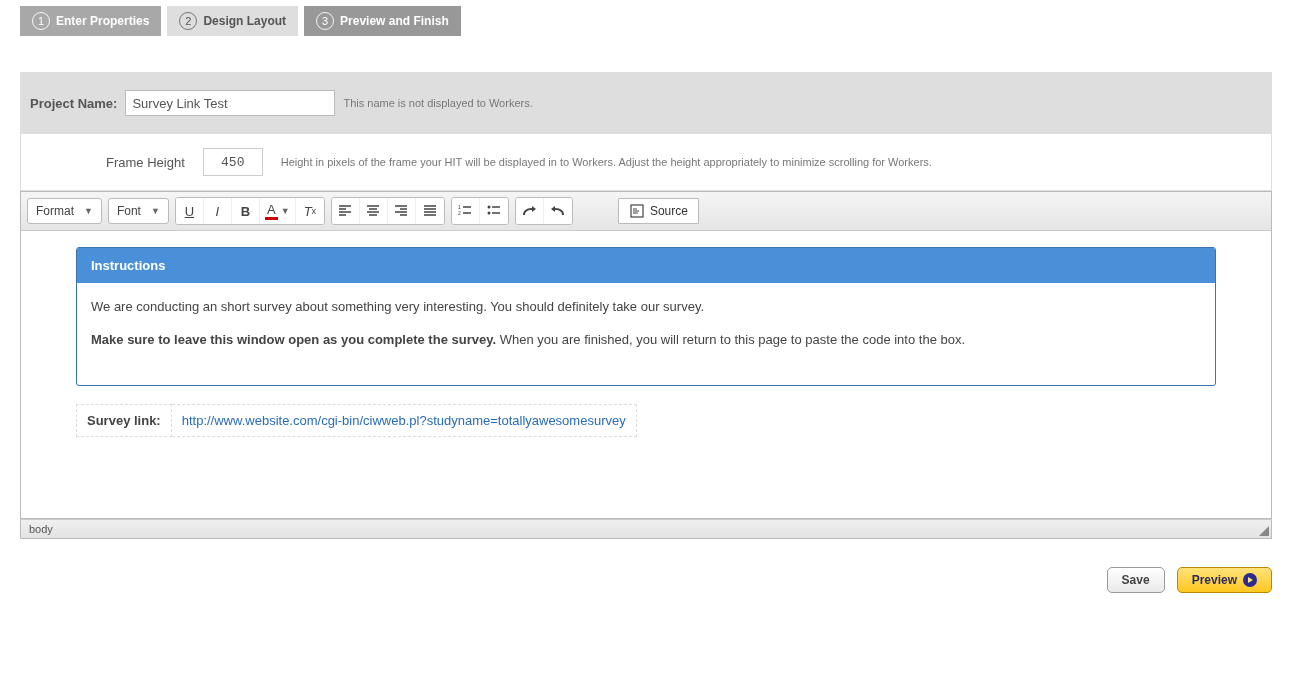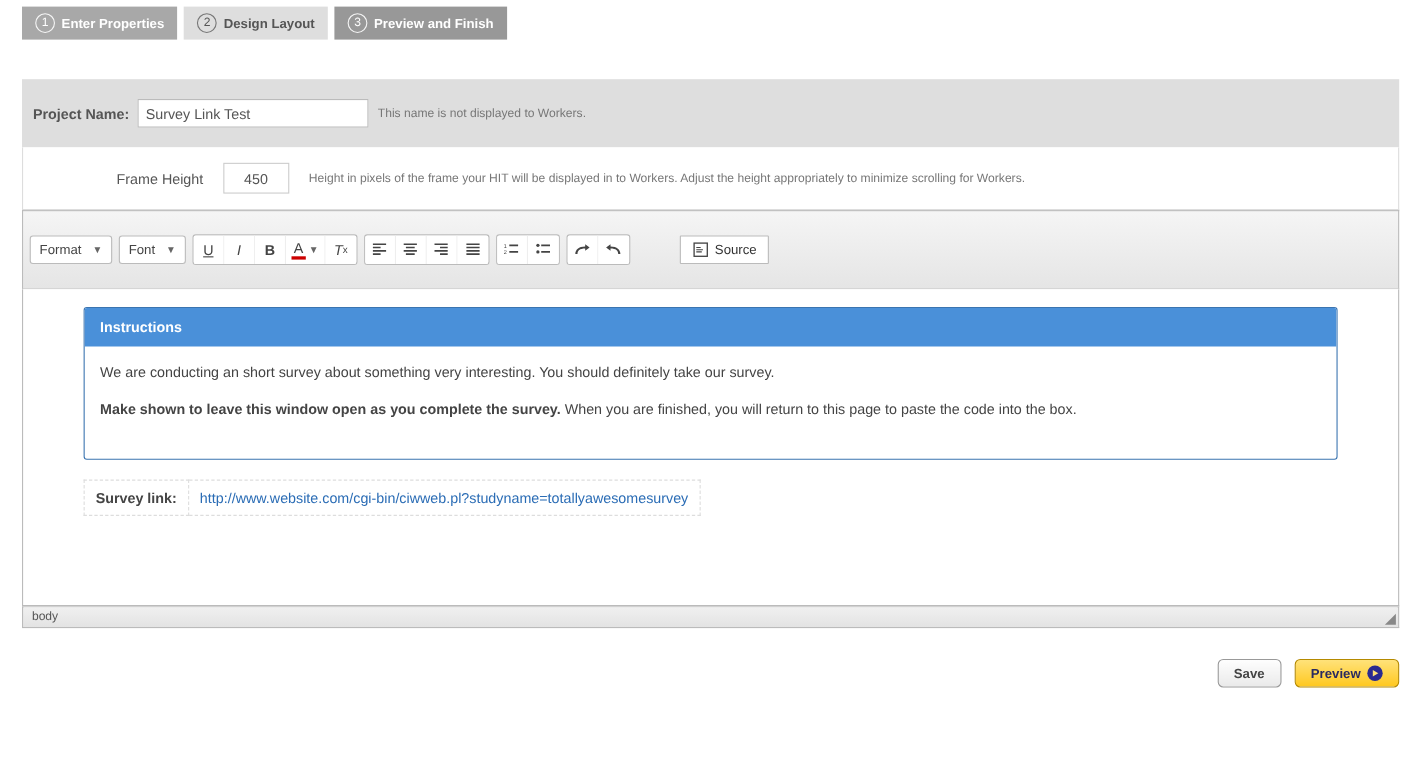--- a/index.html
+++ b/index.html
@@ -18,25 +18,25 @@
 
 
 .proj-bar { background: #dedede; padding: 18px 10px; display: flex; align-items: center; gap: 8px; margin-top: 36px; }
 .proj-bar label { font-weight: bold; color: #555; font-size: 13px; }
 .proj-bar input { width: 210px; height: 26px; padding: 3px 6px; border: 1px solid #bbb; background: #fff; font-size: 13px; color: #555; }
 .proj-bar .hint { font-size: 11px; color: #777; }
 
 
 .frame-bar { background: #fff; border: 1px solid #ddd; border-top: none; padding: 14px 10px 14px 85px; display: flex; align-items: center; gap: 18px; }
 .frame-bar label { color: #555; font-size: 13px; }
-.frame-bar input { width: 60px; height: 28px; text-align: center; border: 1px solid #ccc; font-size: 13px; color: #555; }
+.frame-bar input { width: 60px; height: 28px; text-align: center; border: 1px solid #ccc; font-size: 13px; color: #555; font-family: Liberation Mono, monospace; }
 .frame-bar .hint { font-size: 11px; color: #777; }
 
 
-.toolbar-wrap { background: linear-gradient(#f5f5f5,#e5e5e5); border: 1px solid #bbb; border-bottom: 1px solid #ccc; padding: 21px 6px; display: flex; gap: 6px; align-items: center; flex-wrap: wrap; }
+.toolbar-wrap { background: linear-gradient(#f5f5f5,#e5e5e5); border: 1px solid #bbb; border-bottom: 1px solid #ccc; padding: 5px 6px; display: flex; gap: 6px; align-items: center; flex-wrap: wrap; }
 .tb-group { display: flex; border: 1px solid #bbb; background: #fff; border-radius: 3px; overflow: hidden; }
 .tb-btn { width: 28px; height: 26px; display: inline-flex; align-items: center; justify-content: center; background: #fff; border-right: 1px solid #eee; cursor: pointer; font-size: 13px; color: #444; }
 .tb-btn:last-child { border-right: none; }
 .tb-select { height: 26px; padding: 0 8px; display: inline-flex; align-items: center; gap: 10px; background: #fff; border: 1px solid #bbb; border-radius: 3px; font-size: 12px; color: #444; cursor: pointer; }
 .tb-caret { font-size: 9px; color: #666; }
 .src-btn { height: 26px; padding: 0 10px; display: inline-flex; align-items: center; gap: 5px; background: #fff; border: 1px solid #bbb; border-radius: 1px; font-size: 12px; color: #333; cursor: pointer; margin-left: 39px; }
 
 
 .editor { border: 1px solid #bbb; border-top: none; background: #fff; height: 288px; padding: 16px 55px; overflow: auto; }
 .panel { border: 1px solid #3b74b0; border-radius: 3px; overflow: hidden; margin-bottom: 18px; }
@@ -188,21 +188,21 @@
       <span>Source</span>
     </div>
   </div>
 
   <div class="editor">
     <div class="panel">
       <div class="panel-head">Instructions</div>
       <div class="panel-body">
         <p>We are conducting an short survey about something very interesting.  You should definitely take our survey.</p>
         <p>
-          <strong>Make shown to leave this window open as you complete the survey.</strong><span> When you are finished, you will return to this page to paste the code into the box.</span>
+          <strong>Make sure to leave this window open as you complete the survey.</strong><span> When you are finished, you will return to this page to paste the code into the box.</span>
         </p>
       </div>
     </div>
 
     <table class="survey-tbl">
       <tbody>
           <tr>
         <td class="lbl">Survey link:</td>
         <td><a href="#">http://www.website.com/cgi-bin/ciwweb.pl?studyname=totallyawesomesurvey</a></td>
       </tr>

